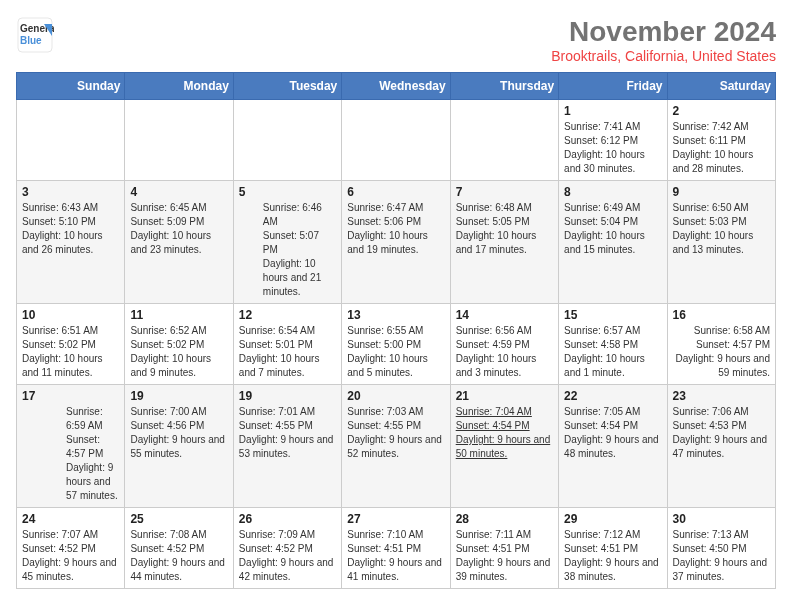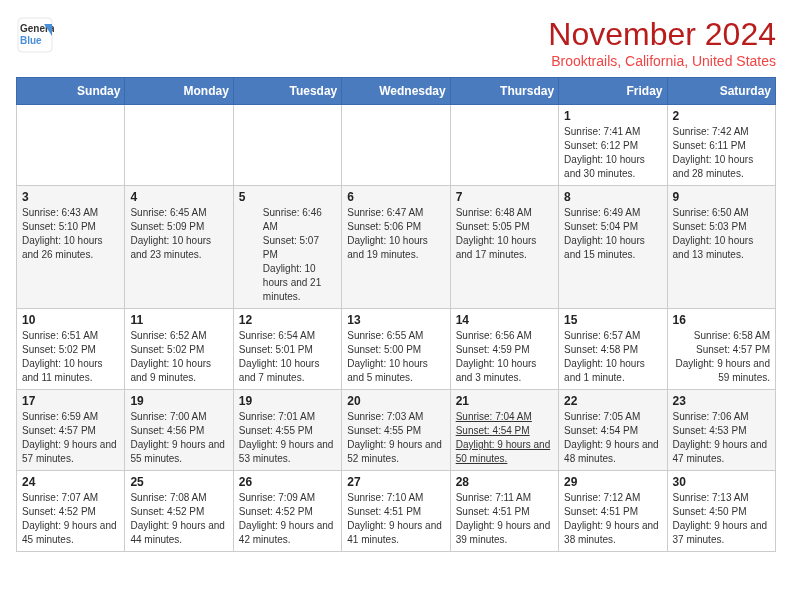--- a/index.html
+++ b/index.html
@@ -18,23 +18,23 @@
     }
     .logo {
       display: flex;
       flex-direction: column;
       align-items: flex-start;
     }
     .title-block {
       text-align: right;
     }
     .month-title {
-      font-size: 32px;
-      font-weight: normal;
-      color: #b91c1c;
+      font-size: 28px;
+      font-weight: bold;
+      color: #737373;
     }
     .subtitle {
       font-size: 14px;
       color: #ef4444;
     }
     table {
       width: 100%;
       border-collapse: collapse;
       table-layout: fixed;
     }
@@ -208,21 +208,21 @@
         <td>
           <span class="day-num">16</span>
           <div class="day-detail" style="white-space: pre-line; text-align: right;">Sunrise: 6:58 AM
 Sunset: 4:57 PM
 Daylight: 9 hours and 59 minutes.</div>
         </td>
       </tr>
       <tr>
         <td>
           <span class="day-num">17</span>
-          <div class="day-detail" style="white-space: pre-line;">Sunrise: 6:59 AM
+          <div class="day-detail" style="white-space: pre-line; margin-left: 44px;">Sunrise: 6:59 AM
 Sunset: 4:57 PM
 Daylight: 9 hours and 57 minutes.</div>
         </td>
         <td>
           <span class="day-num">19</span>
           <div class="day-detail" style="white-space: pre-line;">Sunrise: 7:00 AM
 Sunset: 4:56 PM
 Daylight: 9 hours and 55 minutes.</div>
         </td>
         <td>

